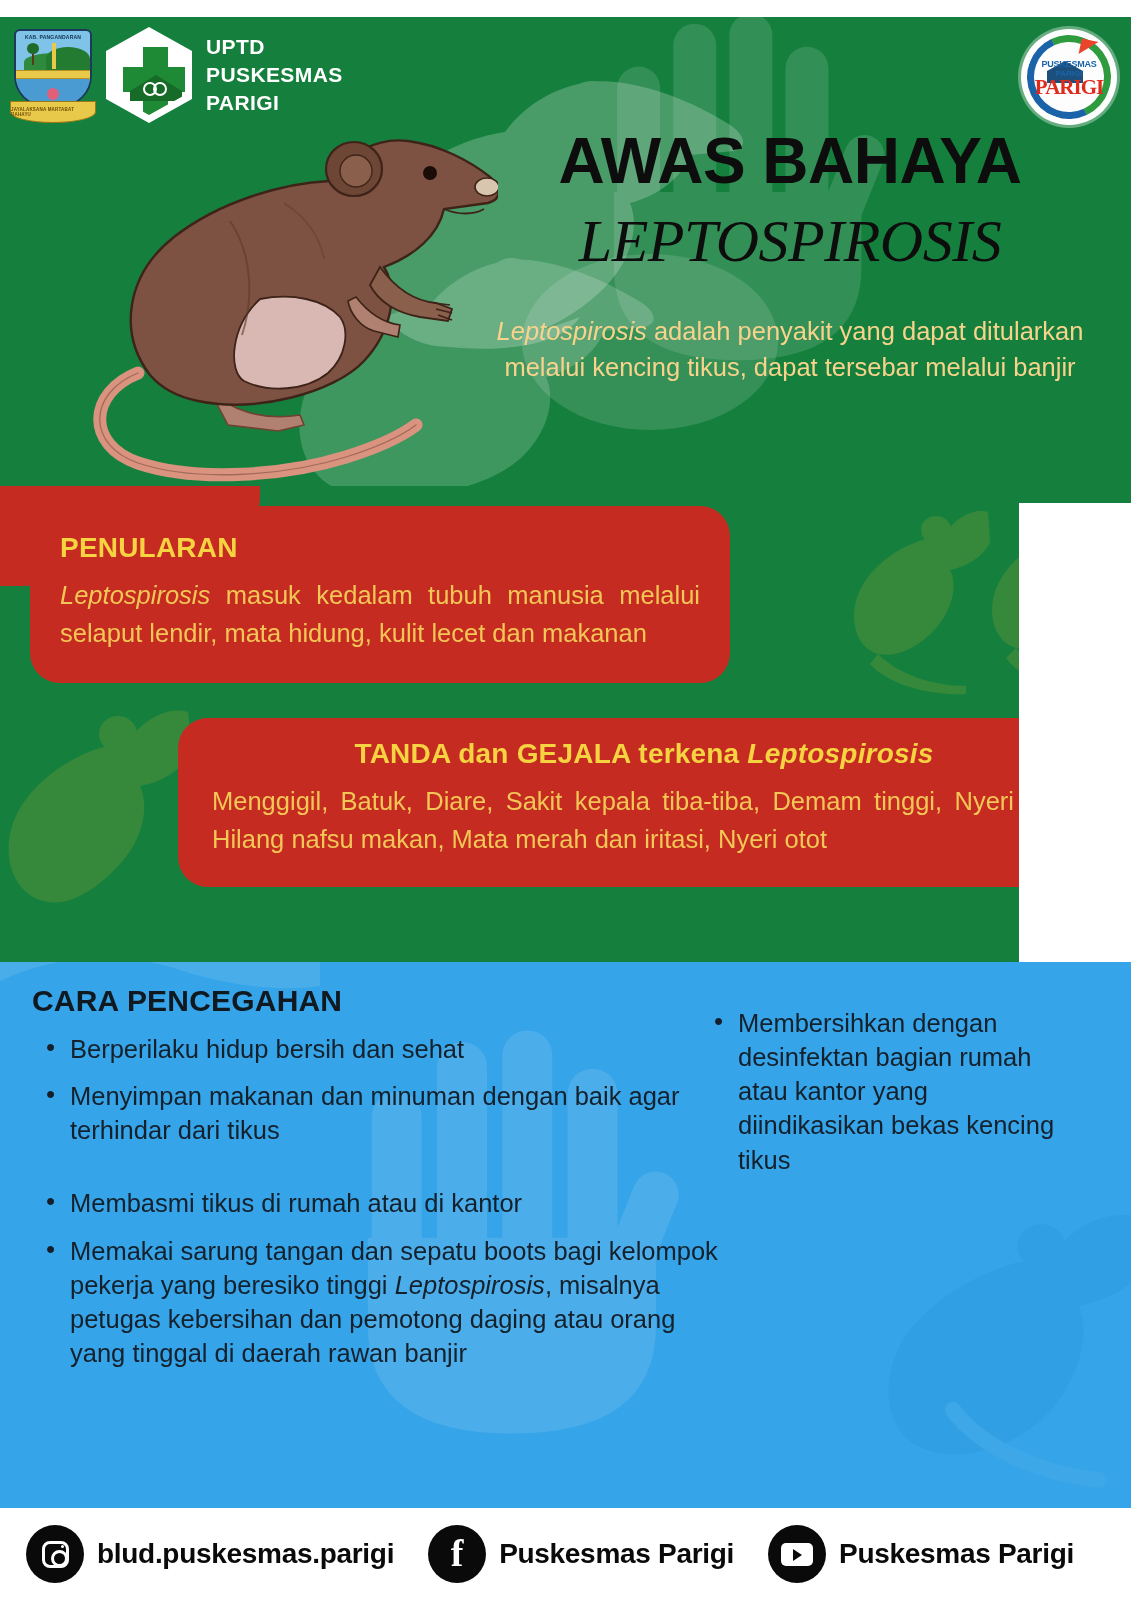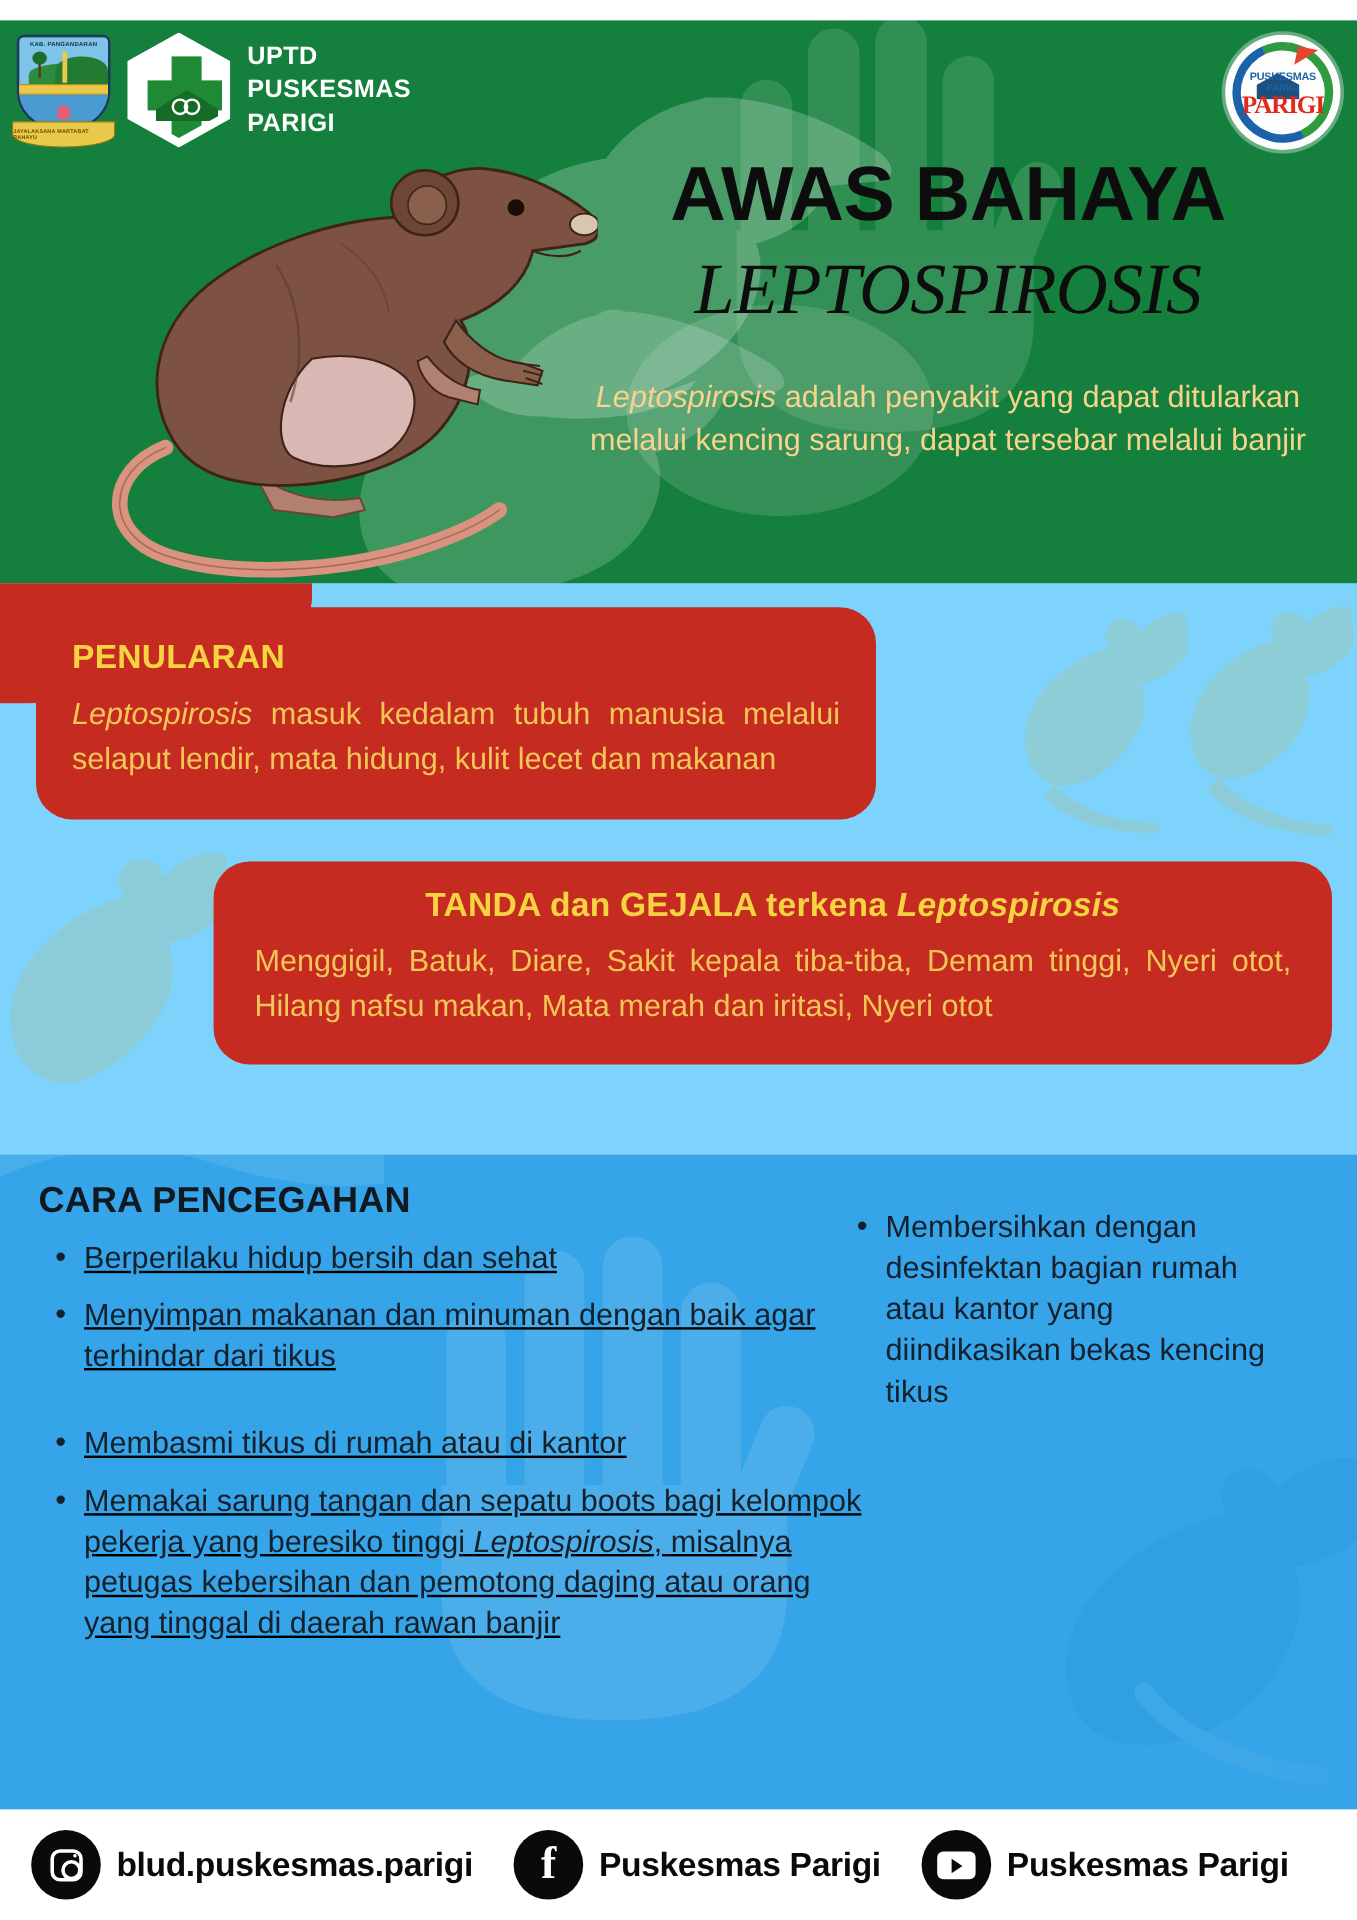--- a/index.html
+++ b/index.html
@@ -100,22 +100,22 @@
   .title-main { font-size:64px; font-weight:bold; color:#0d0d0d; letter-spacing:-.5px;
       text-align:center; line-height:1; }
   .title-sub  { font-size:60px; font-style:italic; color:#0d0d0d; text-align:center;
       font-family:"Liberation Serif", serif; margin-top:14px; letter-spacing:-.5px;}
   .intro { position:absolute; left:490px; top:296px; width:600px; text-align:center;
       color:#F8D38C; font-size:25.5px; line-height:1.42; z-index:5;}
   .intro i { font-style:italic; }
 
   
   .band-yellow {
-    position:absolute; left:0; top:486px; width:1131px; height:476px;
-    background:#7dd3fc; overflow:hidden;
+    position:absolute; left:0; top:486px; width:1019px; height:476px;
+    background:#15803d; overflow:hidden;
   }
   .ycurve { position:absolute; left:-40px; top:-10px; width:300px; height:110px;
       background:#C62B22; border-radius:0 0 80% 0; }
   .yrat { position:absolute; opacity:.17; }
 
   .card {
     position:absolute; background:#C62B22; border-radius:30px; z-index:4;
   }
   .card-penularan { left:30px; top:20px; width:700px; padding:26px 30px 30px 30px; }
   .card-gejala   { left:178px; top:232px; width:932px; padding:20px 34px 28px 34px; }
@@ -135,21 +135,21 @@
     background:#35A4E8; overflow:hidden;
   }
   .b-hand { position:absolute; left:300px; top:30px; width:420px; height:480px; opacity:.16;}
   .b-rat  { position:absolute; right:-30px; bottom:10px; width:300px; height:300px; opacity:.14;}
   .b-wave { position:absolute; left:-20px; top:-14px; width:340px; height:70px; opacity:.22;}
 
   .prev-title {
     position:absolute; left:32px; top:22px; font-size:30px; font-weight:bold;
     color:#101820; letter-spacing:.2px; z-index:4;
   }
-  .col-left  { position:absolute; left:38px; top:70px; width:680px; z-index:4;text-decoration:underline; }
+  .col-left  { position:absolute; left:38px; top:70px; width:680px; z-index:4; }
   .col-right { position:absolute; left:706px; top:44px; width:360px; z-index:4; }
 
   ul.bl { list-style:none; }
   ul.bl li {
     position:relative; padding-left:32px; color:#14202b;
     font-size:25.5px; line-height:1.34; margin-bottom:13px;
   }
   ul.bl li::before {
     content:"•"; position:absolute; left:8px; top:-2px; font-size:26px; color:#14202b;
   }
@@ -295,21 +295,21 @@
 
       <path d="M152 96 C174 128 176 174 164 210" stroke="#5c3a2c" stroke-width="2" fill="none" opacity=".6"></path>
       <path d="M206 78 C228 92 242 112 246 134" stroke="#5c3a2c" stroke-width="1.6" fill="none" opacity=".5"></path>
     </svg>
 
     <div class="title-wrap">
       <div class="title-main">AWAS BAHAYA</div>
       <div class="title-sub">LEPTOSPIROSIS</div>
     </div>
     <div class="intro">
-      <i>Leptospirosis</i><span> adalah penyakit yang dapat ditularkan melalui kencing sarung, dapat tersebar melalui banjir</span>
+      <i>Leptospirosis</i><span> adalah penyakit yang dapat ditularkan melalui kencing tikus, dapat tersebar melalui banjir</span>
     </div>
   </div>
 
   <div class="band-yellow">
     <div class="ycurve"></div>
 
     <svg class="yrat" style="left:840px;top:18px;width:150px;height:200px" viewBox="0 0 150 200">
       <g fill="#D9B02C">
         <path d="M38 150 C12 142 6 104 26 76 C44 50 76 34 104 32 C114 14 134 4 148 8 L150 38
                  C144 52 128 62 110 66 C118 82 112 106 96 124 C80 142 58 154 38 150 Z"></path>

